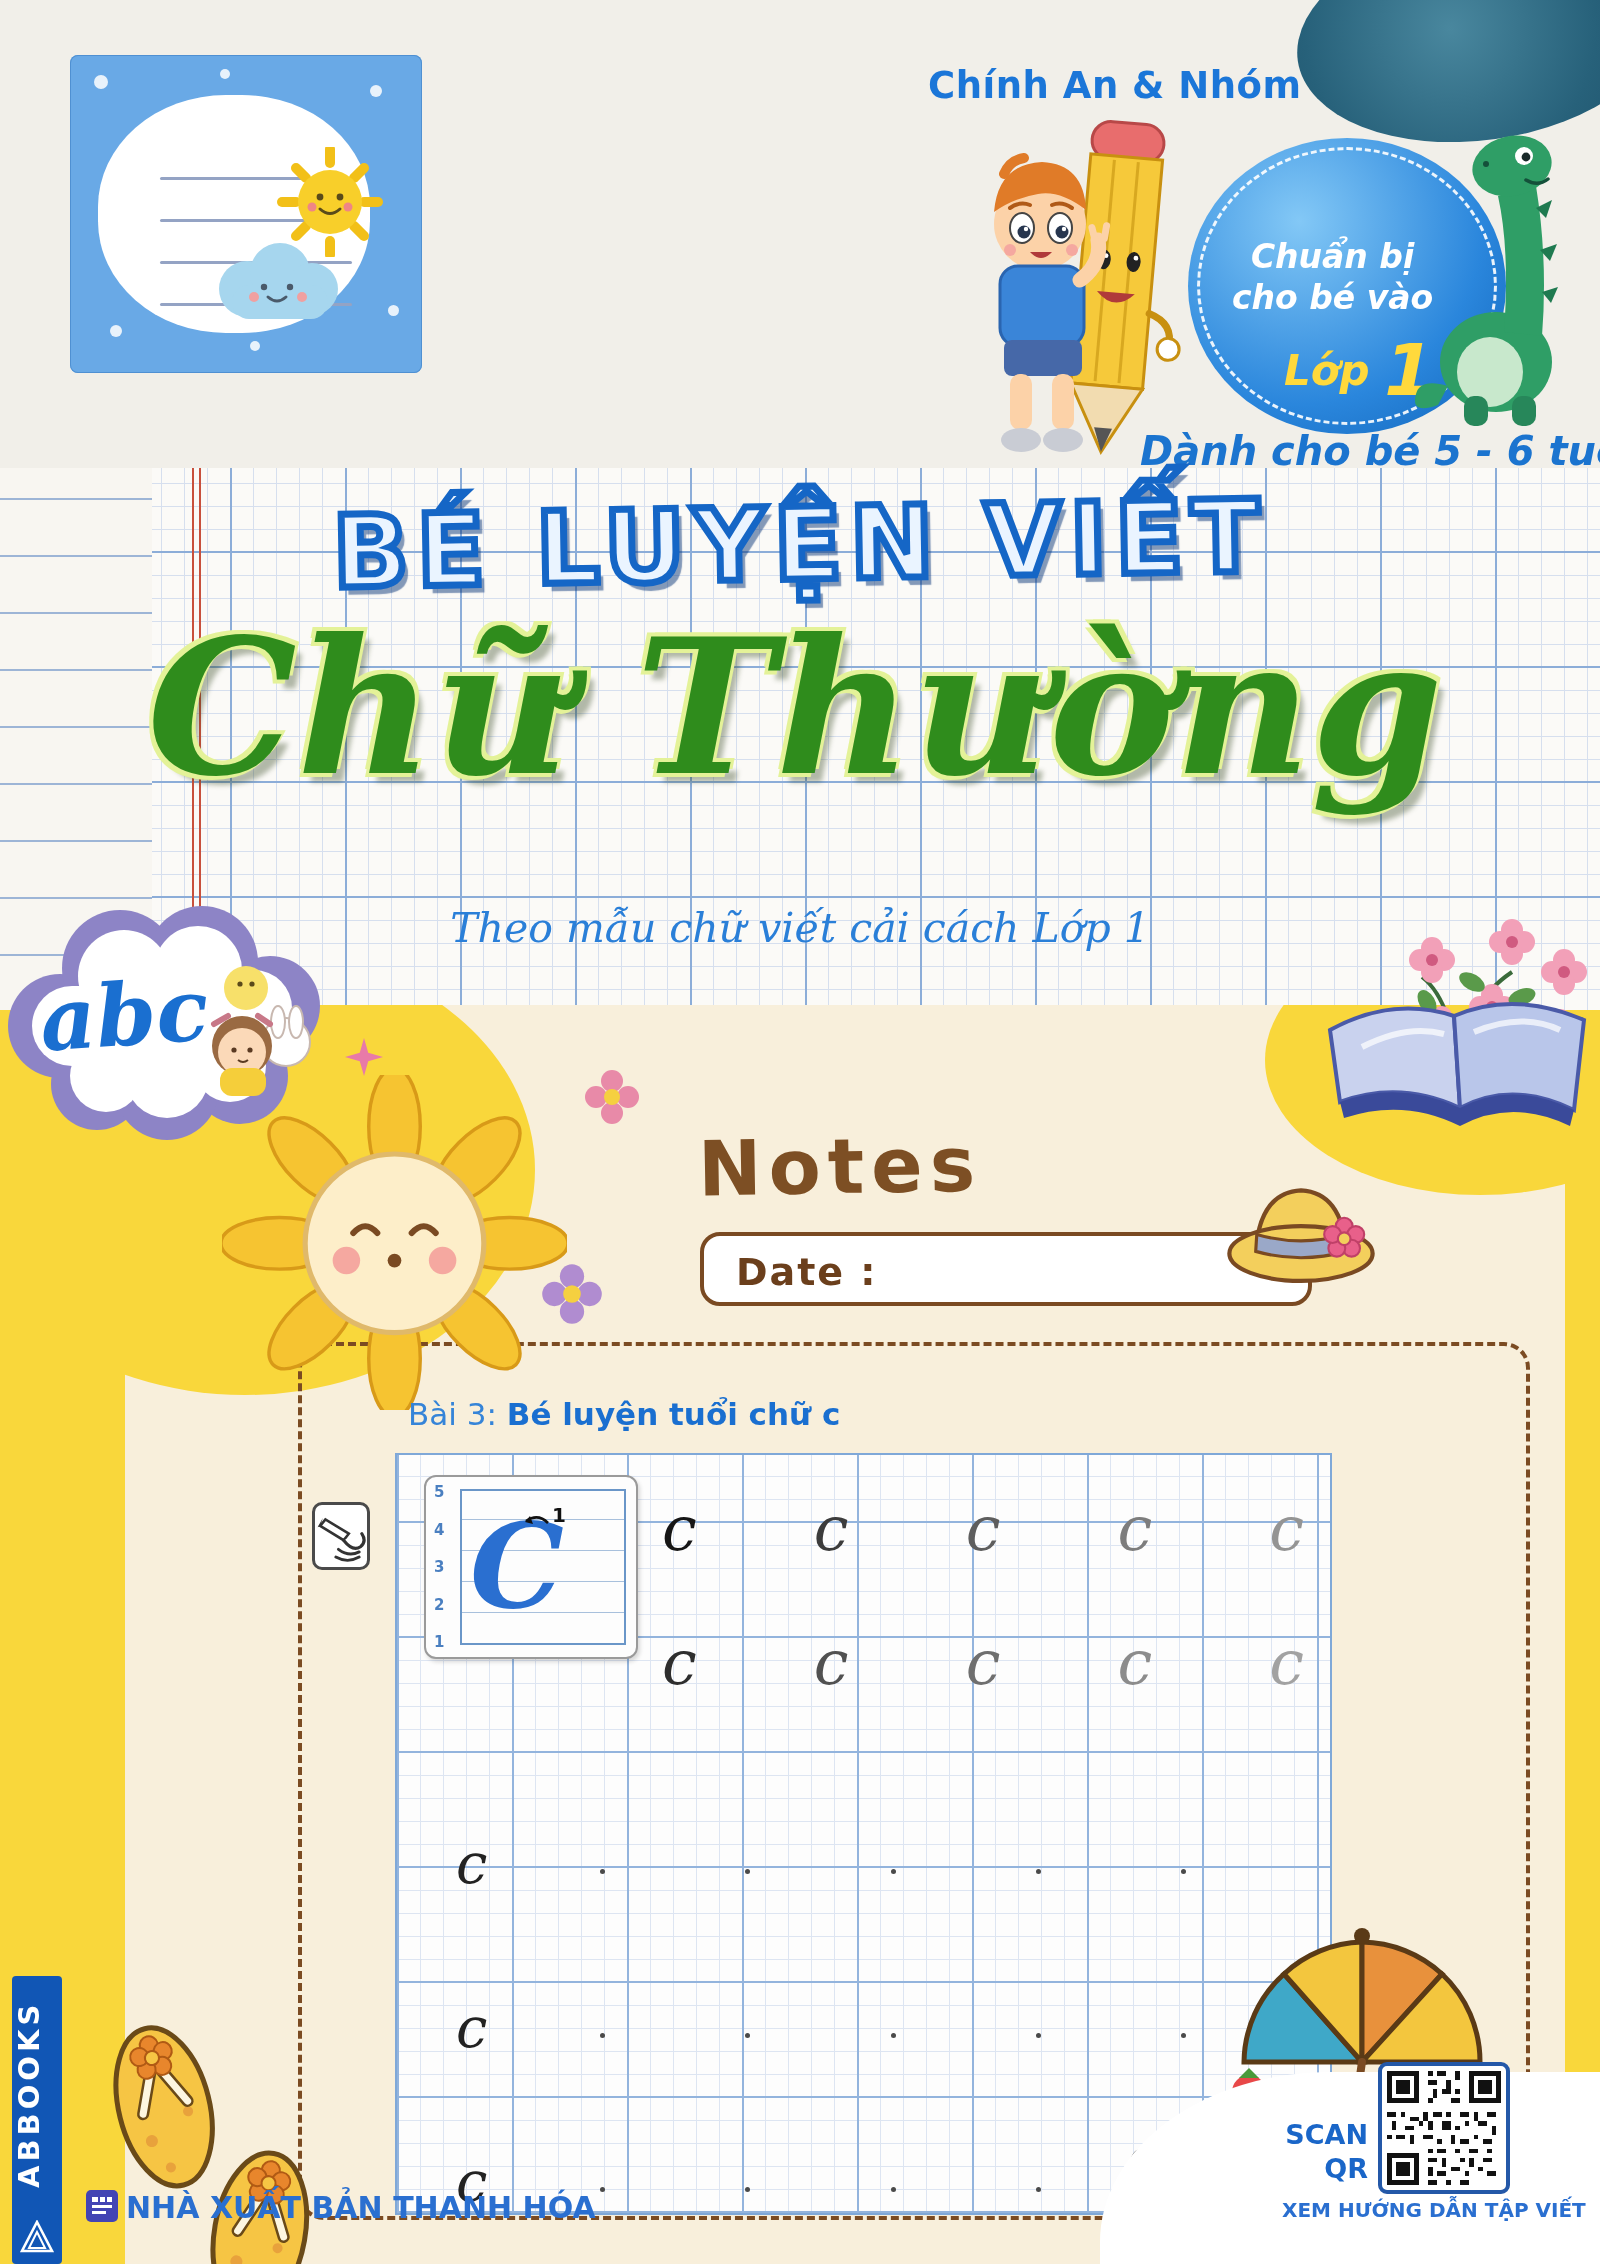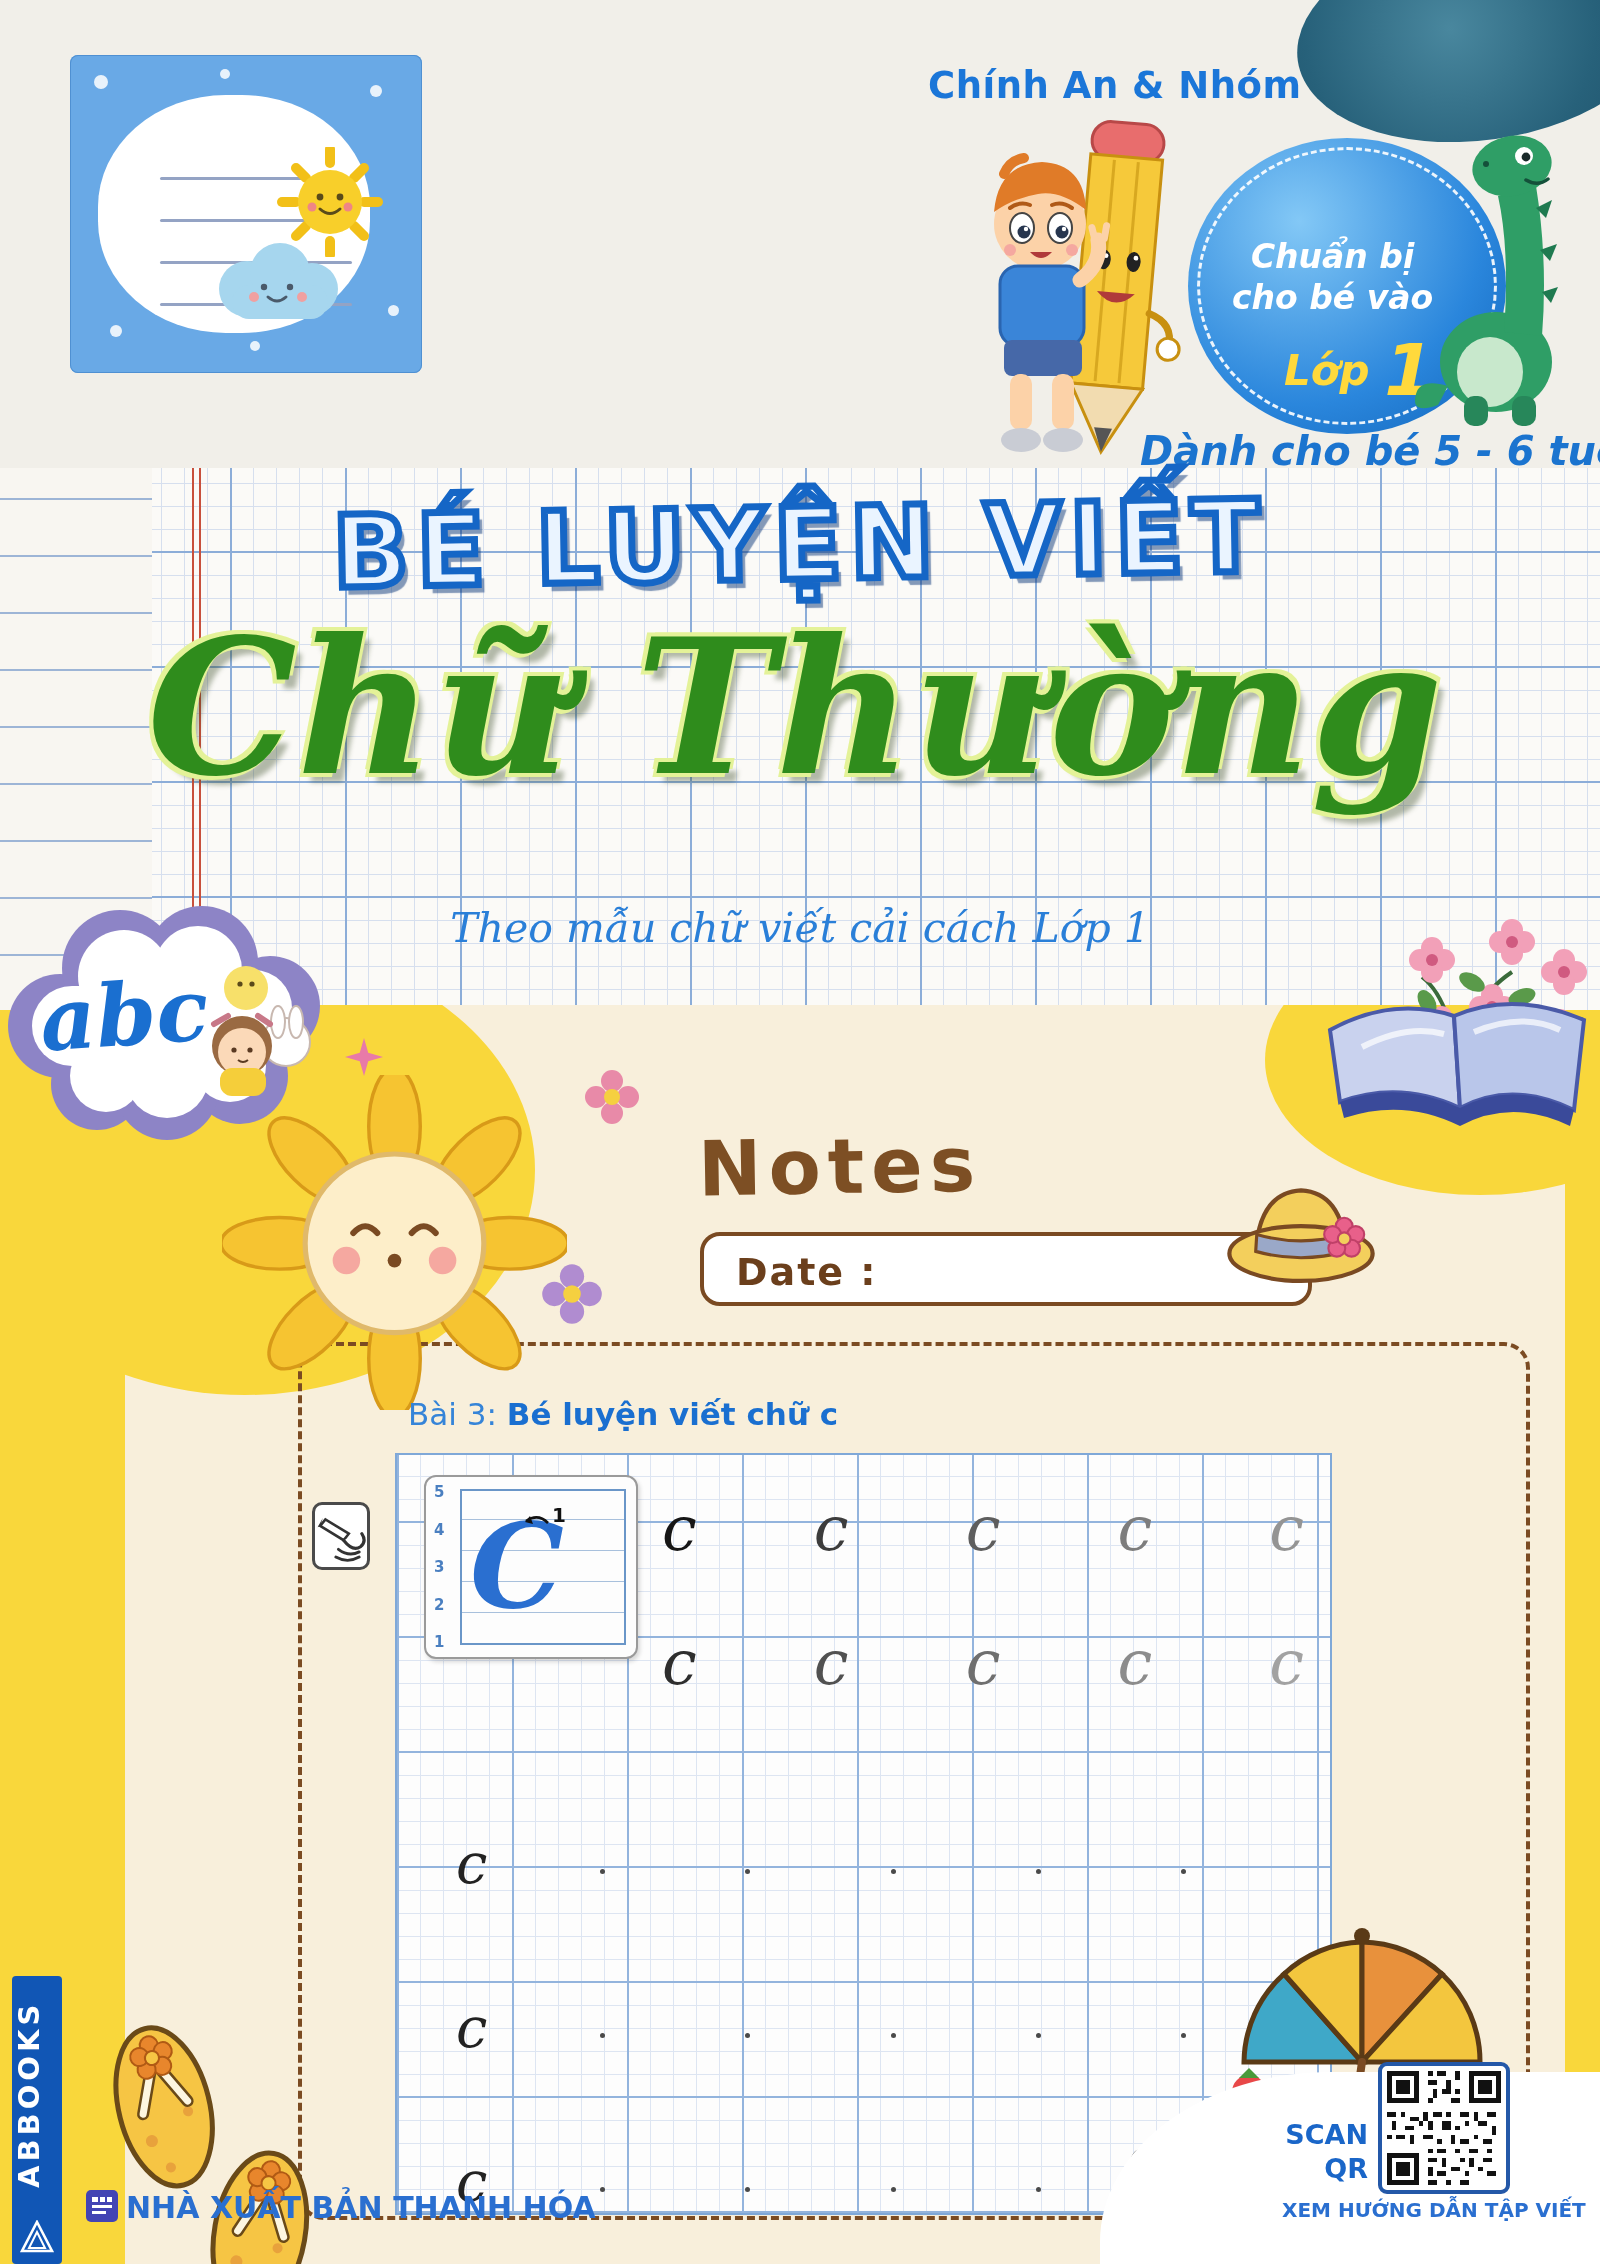--- a/index.html
+++ b/index.html
@@ -410,21 +410,21 @@
           <circle cx="-7" cy="9" r="8"></circle>
           <circle cx="-11" cy="-4" r="8"></circle>
         </g>
       <circle r="6" fill="#f3cf5c" stroke="#c04068" stroke-width="2"></circle>
     </g>
   </svg>
 
   <div class="abs dashed-frame"></div>
   <div class="abs lesson-title">
     <span>Bài 3:</span>
-    <b>Bé luyện viết chữ c</b>
+    <b>Bé luyện tuổi chữ c</b>
   </div>
 
   <div class="abs hand-box">
     <svg width="52" height="60" viewBox="0 0 40 46">
       <path d="M4 16 L22 27 L26 22 L8 11 Z" fill="#fff" stroke="#333" stroke-width="2"></path>
       <path d="M2 17 L6 10 L4 16 Z" fill="#333"></path>
       <path d="M22 27 q7 9 13 5 q5 -4 1 -10" stroke="#333" stroke-width="2.4" fill="#fff" stroke-linecap="round"></path>
       <path d="M18 34 q8 6 16 2 M16 40 q9 5 18 0" stroke="#333" stroke-width="2.2" fill="none" stroke-linecap="round"></path>
     </svg>
   </div>

